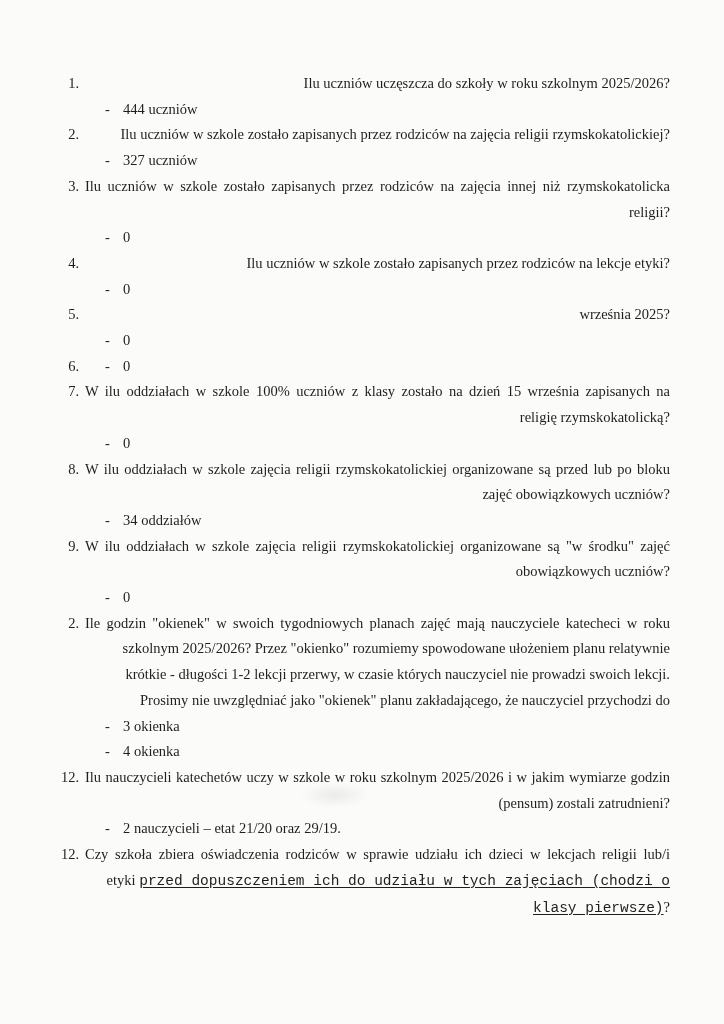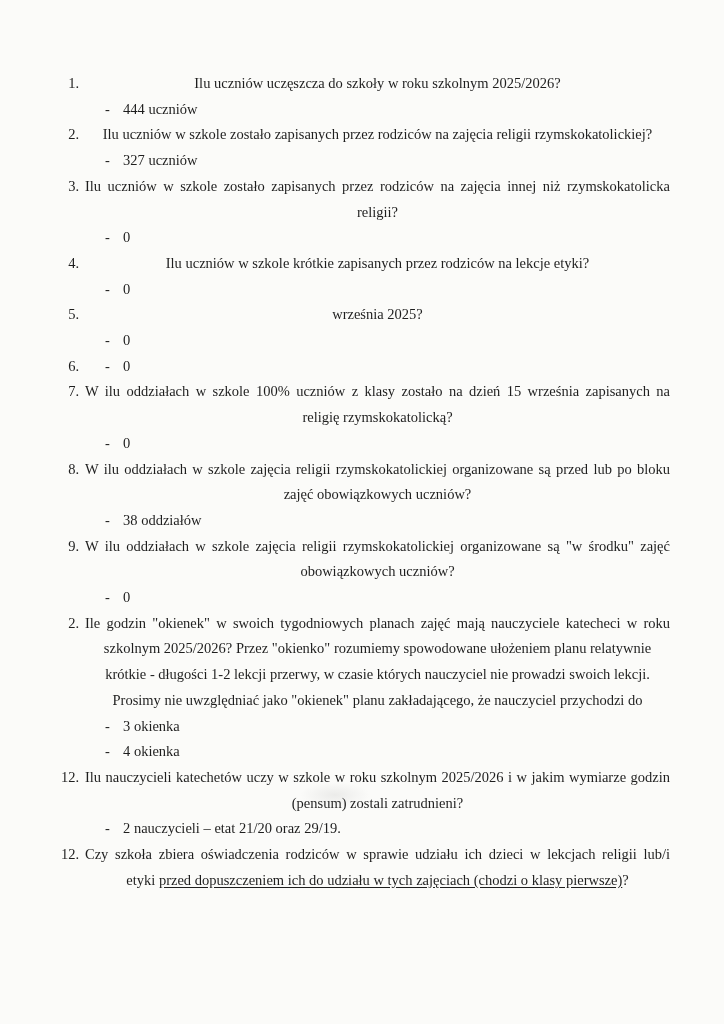--- a/index.html
+++ b/index.html
@@ -43,37 +43,38 @@
     flex: 0 0 22px;
     text-align: right;
     padding-right: 6px;
     white-space: nowrap;
   }
   .qbody {
     flex: 1;
     min-width: 0;
   }
   .line {
-    text-align: center;
+    text-align: right;
   }
   
   .line.js {
     text-align: justify;
     text-align-last: justify;
   }
   .ans {
     display: flex;
     padding-left: 20px;
   }
   .ans .dash {
     flex: 0 0 18px;
   }
   .ul {
     text-decoration: underline;
     text-underline-offset: 2px;
+    font-family: Liberation Mono, monospace;
   }
 </style>
 </head>
 <body>
 
 <div class="page">
 
   <div class="q">
     <div class="qnum">1.</div>
     <div class="qbody">
@@ -104,21 +105,21 @@
       <div class="ans">
           <span class="dash">-</span>
           <span>0</span>
         </div>
     </div>
   </div>
 
   <div class="q">
     <div class="qnum">4.</div>
     <div class="qbody">
-      <div class="line">Ilu uczniów w szkole krótkie zapisanych przez rodziców na lekcje etyki?</div>
+      <div class="line">Ilu uczniów w szkole zostało zapisanych przez rodziców na lekcje etyki?</div>
       <div class="ans">
           <span class="dash">-</span>
           <span>0</span>
         </div>
     </div>
   </div>
 
   <div class="q">
     <div class="qnum">5.</div>
     <div class="qbody">
@@ -152,21 +153,21 @@
     </div>
   </div>
 
   <div class="q">
     <div class="qnum">8.</div>
     <div class="qbody">
       <div class="line js">W ilu oddziałach w szkole zajęcia religii rzymskokatolickiej organizowane są przed lub po bloku</div>
       <div class="line">zajęć obowiązkowych uczniów?</div>
       <div class="ans">
           <span class="dash">-</span>
-          <span>38 oddziałów</span>
+          <span>34 oddziałów</span>
         </div>
     </div>
   </div>
 
   <div class="q">
     <div class="qnum">9.</div>
     <div class="qbody">
       <div class="line js">W ilu oddziałach w szkole zajęcia religii rzymskokatolickiej organizowane są "w środku" zajęć</div>
       <div class="line">obowiązkowych uczniów?</div>
       <div class="ans">

